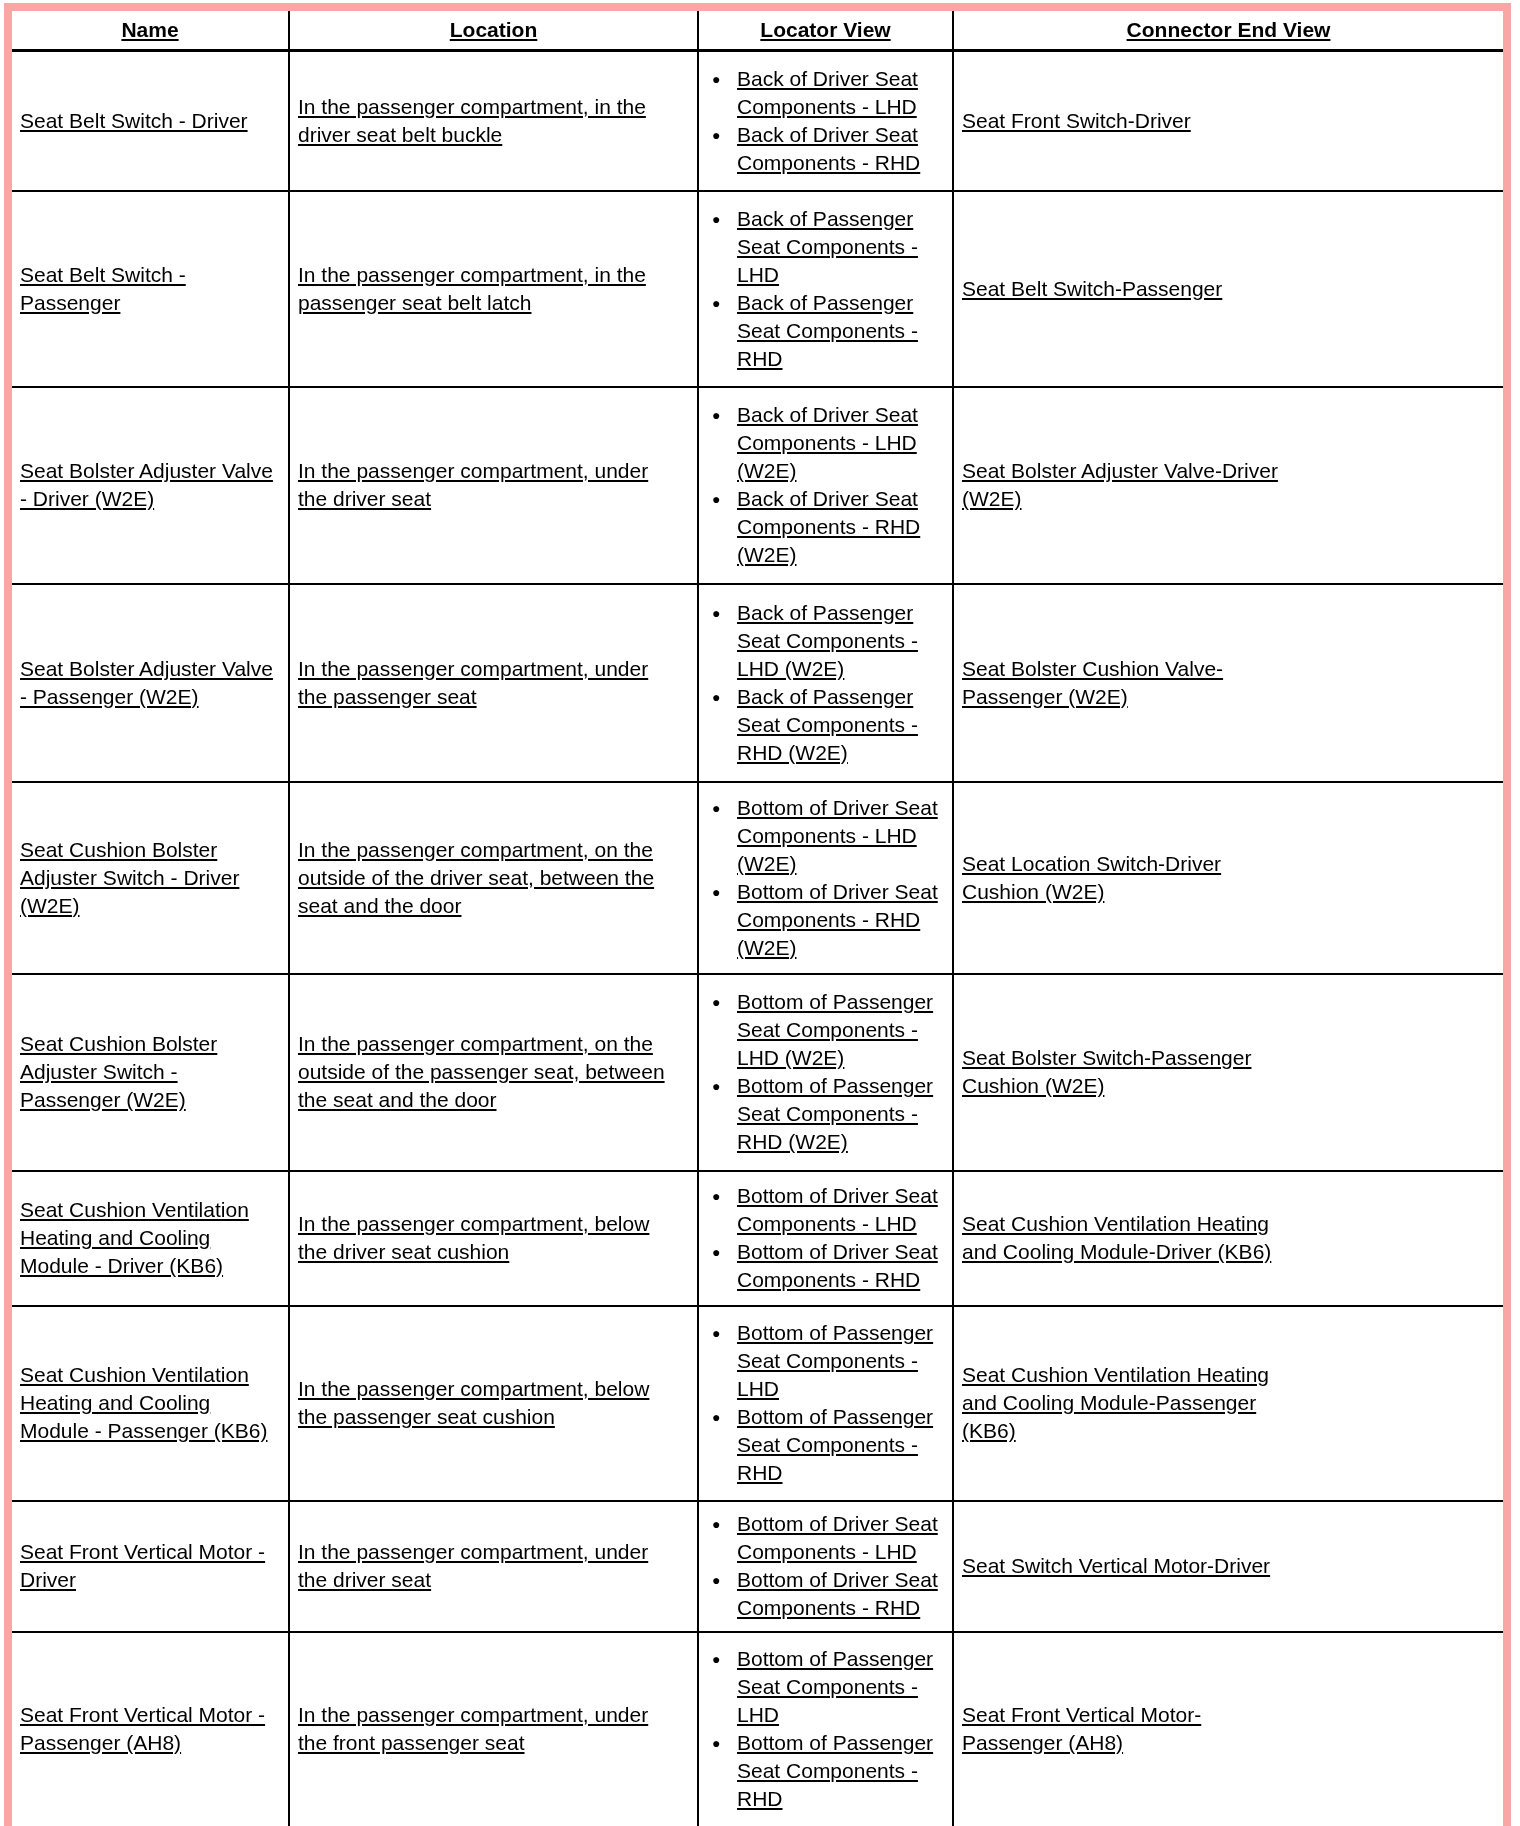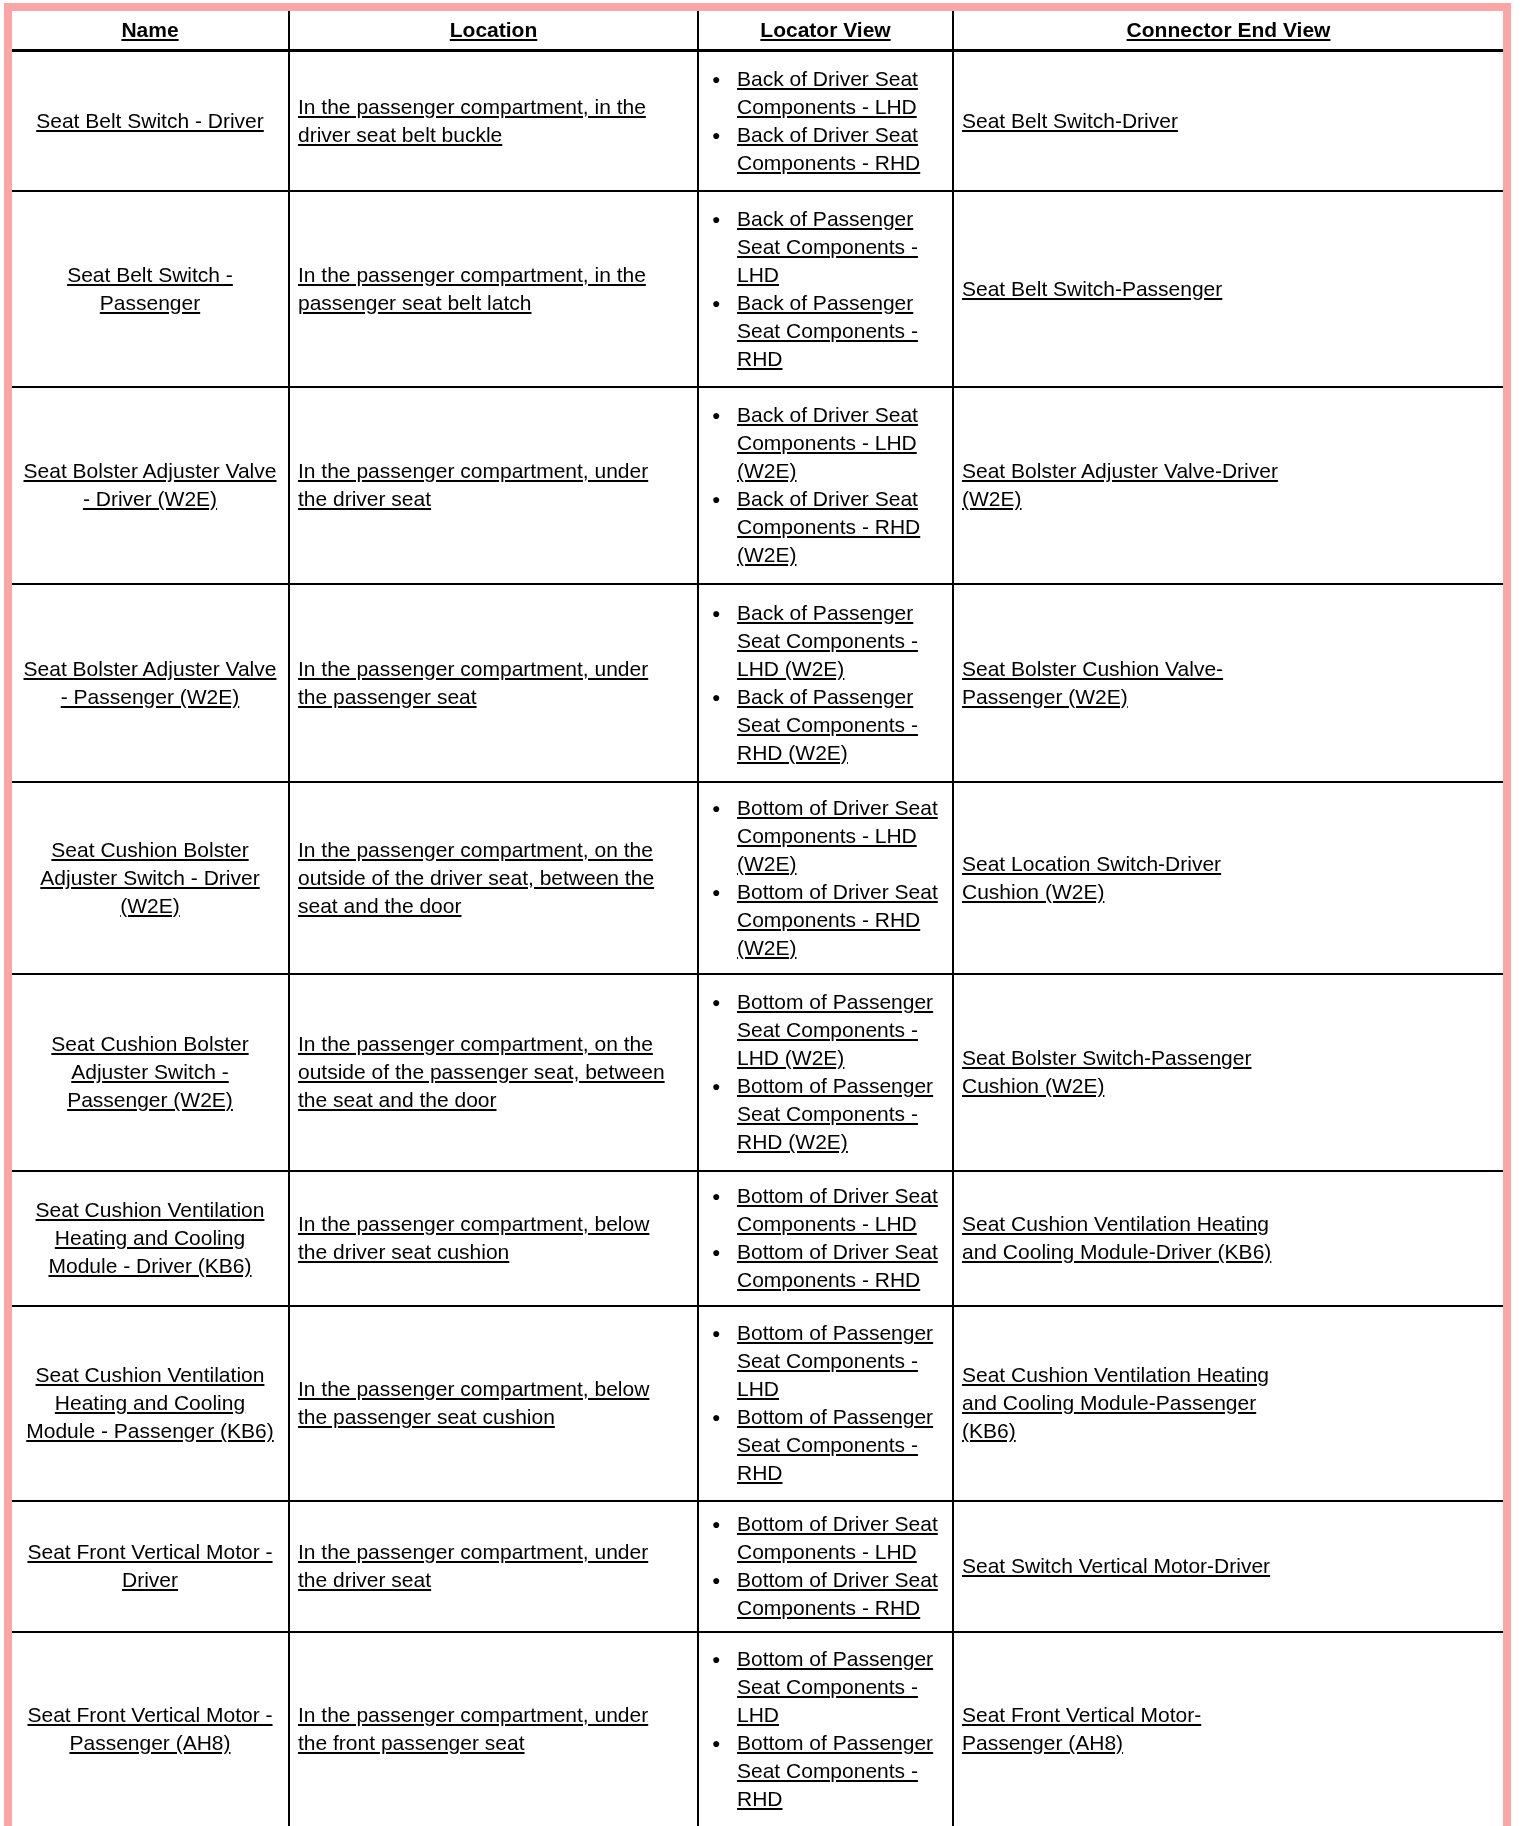--- a/index.html
+++ b/index.html
@@ -38,21 +38,21 @@
   }
   td {
     border: 2px solid #000000;
     vertical-align: middle;
     font-size: 21px;
     line-height: 28px;
     padding: 6px 8px;
     text-align: left;
   }
   
-  .name-text      { display: block; max-width: 269px; text-align: center; }
+  .name-text      { display: block; max-width: 269px; }
   .location-text  { display: block; max-width: 370px; }
   .connector-text { display: block; max-width: 322px; }
 
   td.col-locator { padding-left: 8px; }
   ul.locator-list {
     margin: 0;
     padding: 0;
     list-style: none;
   }
   ul.locator-list li {
@@ -107,21 +107,21 @@
     <td class="col-location">
       <span class="location-text">In the passenger compartment, in the driver seat belt buckle</span>
     </td>
     <td class="col-locator">
       <ul class="locator-list">
               <li><span class="bullet">●</span><span class="locator-text">Back of Driver Seat Components - LHD</span></li>
               <li><span class="bullet">●</span><span class="locator-text">Back of Driver Seat Components - RHD</span></li>
             </ul>
     </td>
     <td class="col-connector">
-      <span class="connector-text">Seat Belt Switch-Driver</span>
+      <span class="connector-text">Seat Front Switch-Driver</span>
     </td>
   </tr>
 
   <tr>
     <td class="col-name">
       <span class="name-text">Seat Belt Switch - Passenger</span>
     </td>
     <td class="col-location">
       <span class="location-text">In the passenger compartment, in the passenger seat belt latch</span>
     </td>

